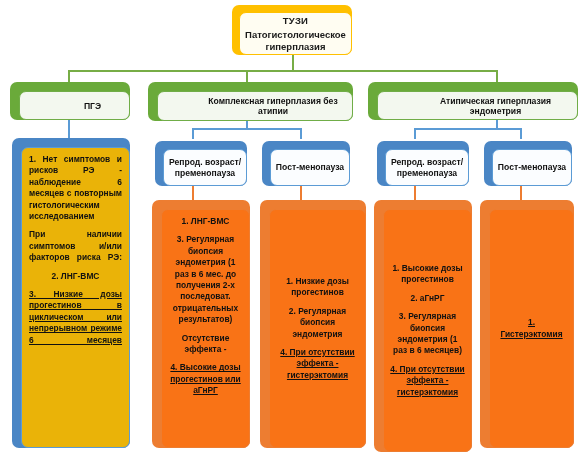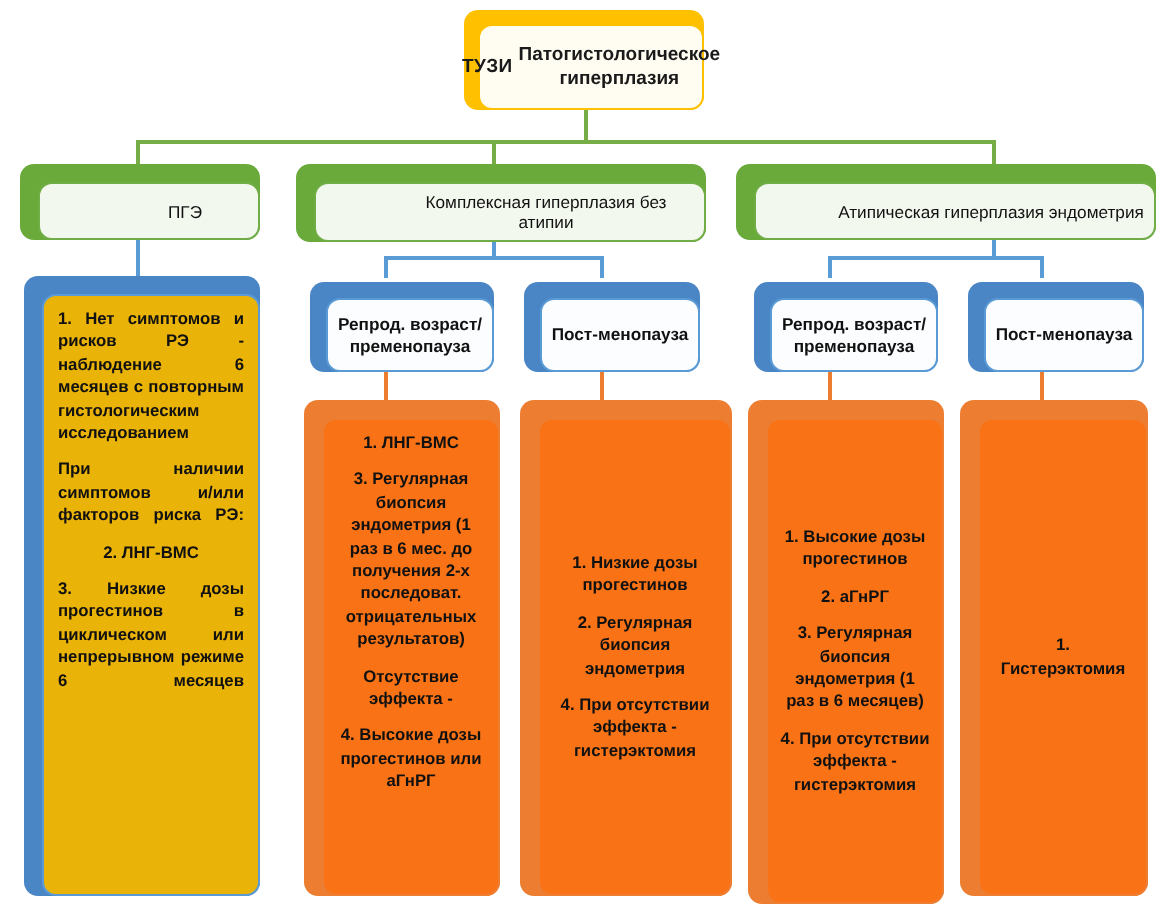--- a/index.html
+++ b/index.html
@@ -19,49 +19,49 @@
 
   
   .boxwrap{position:absolute;}
   .shadow{position:absolute;left:0;top:0;width:100%;height:100%;border-radius:7px;}
   .face{position:absolute;border-radius:7px;box-sizing:border-box;
         display:flex;align-items:center;justify-content:center;text-align:center;}
 
   
   .root .shadow{background:#ffc000;}
   .root .face{left:7px;top:7px;right:0;bottom:0;background:#fffdf2;border:1.6px solid #ffc000;
-              gap:3px;padding:4px 6px;}
+              flex-direction:column;gap:3px;padding:4px 6px;}
   .root .t1{font-size:9.5px;font-weight:bold;color:#1a1a1a;letter-spacing:.2px;}
   .root .t2{font-size:9.5px;font-weight:bold;color:#1a1a1a;line-height:12px;}
 
   
   .lvl2 .shadow{background:#6aaa3a;}
   .lvl2 .face{left:9px;top:9px;right:0;bottom:0;background:#f3f8ef;border:1.6px solid #70ad47;
               padding:2px 5px;}
-  .lvl2 .t{font-size:8.6px;font-weight:normal;color:#111;line-height:10px;padding-left:36px;}
+  .lvl2 .t{font-size:8.6px;font-weight:bold;color:#111;line-height:10px;padding-left:36px;}
 
   
   .lvl3 .shadow{background:#4a86c5;}
   .lvl3 .face{left:8px;top:8px;right:0;bottom:0;background:#fbfdff;border:1.4px solid #5b9bd5;
               flex-direction:column;padding:2px 4px;}
   .lvl3 .t{font-size:8.6px;font-weight:bold;color:#111;line-height:10.5px;}
 
   
   .cont .shadow{background:#ed7d31;}
   .cont .face{left:9px;top:9px;right:0;bottom:0;background:#f97316;border:1.5px solid #ed7d31;
               display:block;padding:6px 6px;}
 
   
   .contb .shadow{background:#4a86c5;}
   .contb .face{left:9px;top:9px;right:0;bottom:0;background:#eab308;border:1.5px solid #5b9bd5;
                display:block;padding:6px 7px;}
 
   .p{font-size:8.4px;font-weight:bold;color:#111;line-height:11.4px;margin:0 0 7px 0;}
   .p.just{text-align:justify;text-align-last:justify;}
-  .p:last-child{margin-bottom:0;}
+  .p:last-child{margin-bottom:0;text-decoration:underline;}
   .mid{display:flex;align-items:center;height:100%;}
   .midin{width:100%;}
 </style>
 </head>
 <body>
 
 <div id="stage">
 
   <div class="conn green" style="left:292px;top:53px;width:2px;height:18px;"></div>
 

